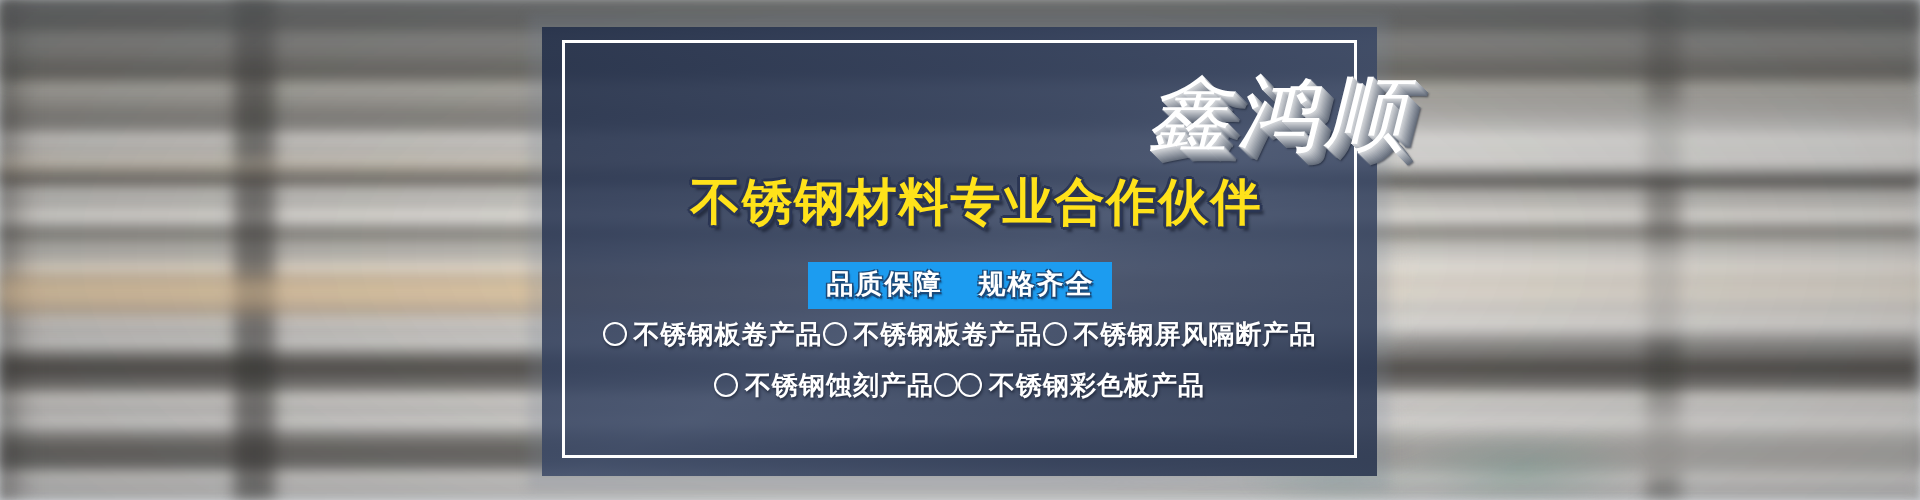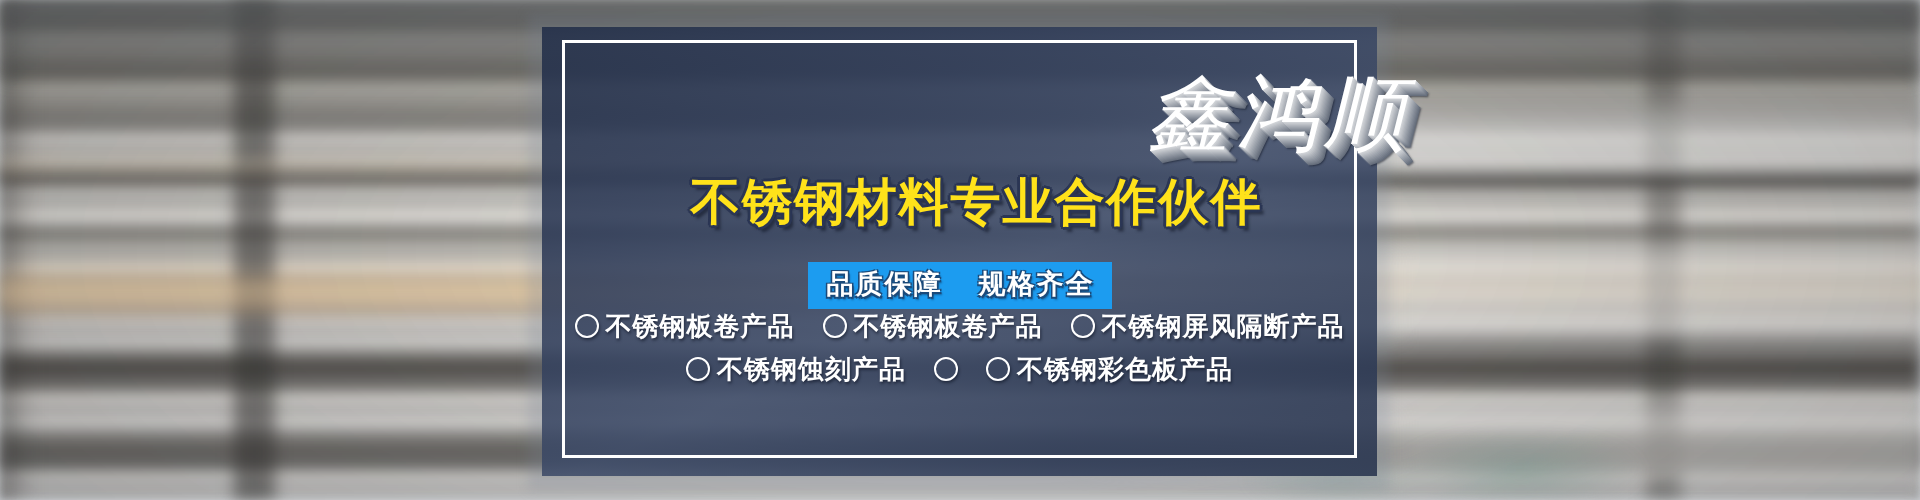--- a/index.html
+++ b/index.html
@@ -86,21 +86,21 @@
       -1.5px  1.5px 0 #1b4a7a, 1.5px  1.5px 0 #1b4a7a,
       2px 3px 2px rgba(10,30,60,0.45);
     white-space:nowrap;
   }
 
   .prodlist{
     position:absolute;left:0;right:0;top:284px;
     display:flex;flex-direction:column;gap:13px;
     align-items:center;
   }
-  .prodrow{display:flex;justify-content:space-between;align-items:center;gap:28px;}
+  .prodrow{display:flex;justify-content:space-between;align-items:center;margin-top:8px;}
   .proditem{
     display:flex;align-items:center;gap:7px;
     color:#ffffff;font-size:26px;line-height:30px;font-weight:bold;
     letter-spacing:1px;white-space:nowrap;
     text-shadow:1px 2px 3px rgba(8,14,28,0.6);
   }
   .ring{
     display:inline-block;width:20px;height:20px;border-radius:50%;
     border:2.5px solid #ffffff;flex:none;
     box-shadow:1px 2px 3px rgba(8,14,28,0.5);

